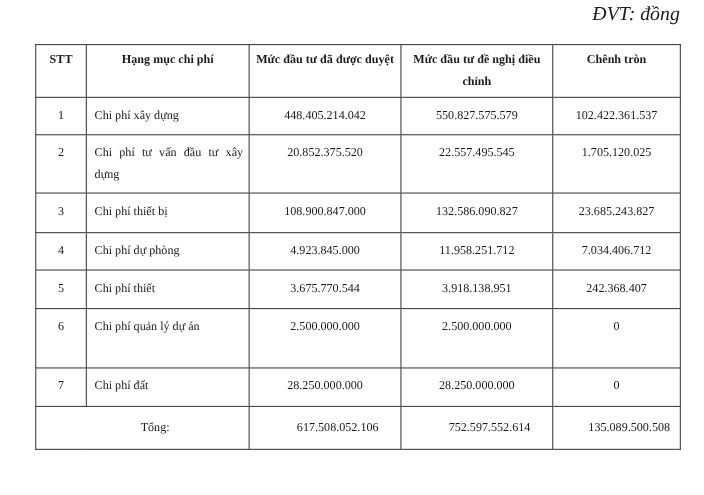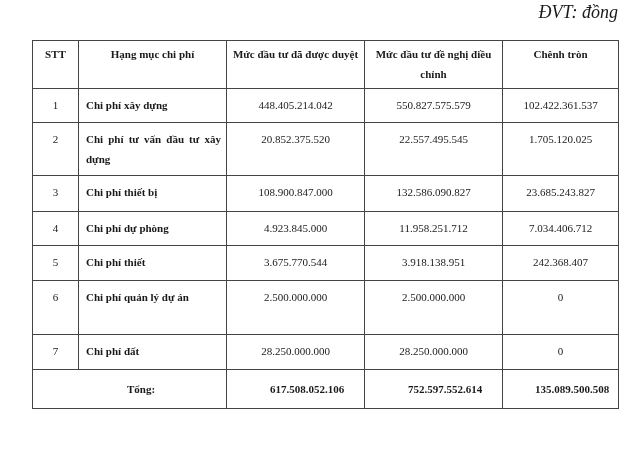--- a/index.html
+++ b/index.html
@@ -20,24 +20,24 @@
   }
   td, th {
     border: 1.3px solid #444;
     padding: 0 5px;
     vertical-align: top;
     line-height: 20px;
   }
   th { font-weight: bold; text-align: center; padding-top: 3px; }
   th.stt { vertical-align: top; }
   td.stt { text-align: center; }
-  td.name { text-align: justify; padding-left: 7px; font-weight: bold; }
+  td.name { text-align: justify; padding-left: 7px; }
   td.num { text-align: center; }
   tr.r1 td { padding-top: 6px; }
-  tr.sum td { font-weight: bold; vertical-align: middle; padding-left: 28px; }
+  tr.sum td { font-weight: normal; vertical-align: middle; padding-left: 28px; }
   tr.sum td.label { text-align: center; }
 </style>
 </head>
 <body>
 
 <div class="unit">ĐVT: đồng</div>
 
 <table>
   <colgroup>
     <col style="width:46px">

